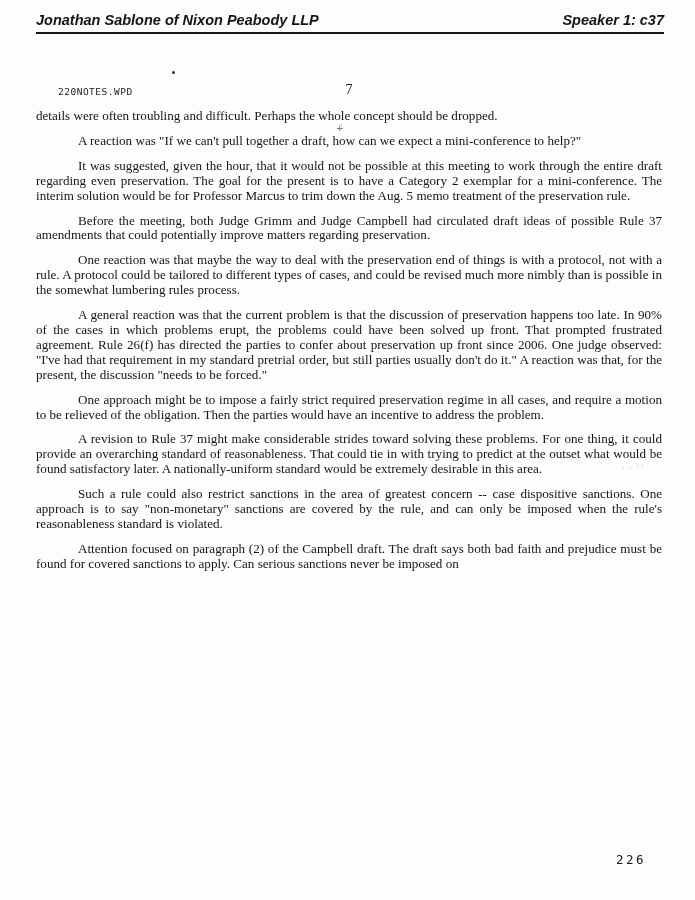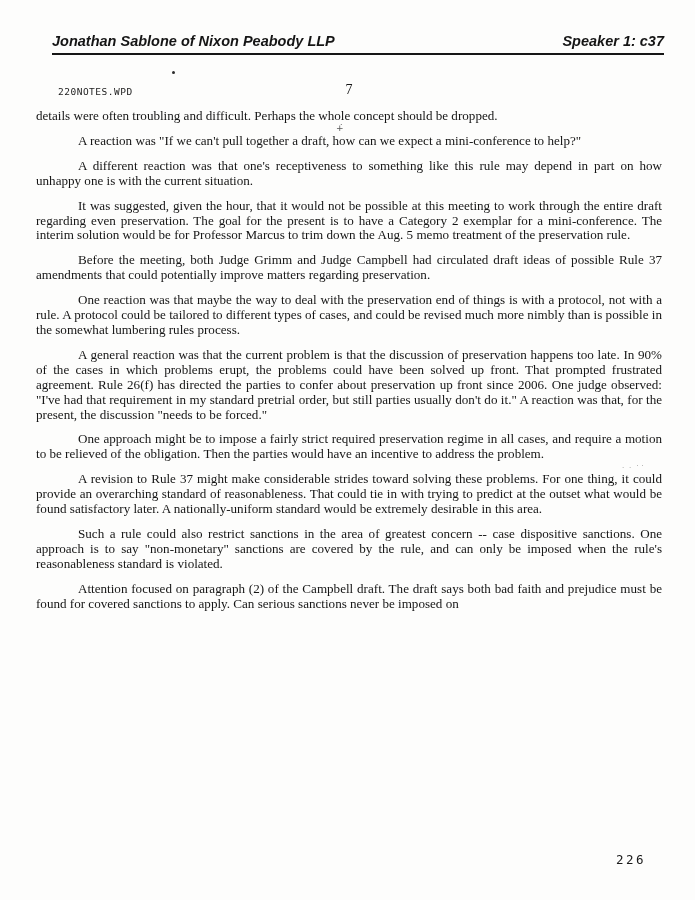--- a/index.html
+++ b/index.html
@@ -12,24 +12,23 @@
     height: 900px;
     margin: 0 auto;
     background: #fdfdfc;
     color: #151515;
     overflow: hidden;
   }
 
   
   .header {
     position: absolute;
-    top: 33px;
+    top: 12px;
     left: 36px;
     right: 31px;
-    margin-left: 16px;
   }
   .header-row {
     display: flex;
     justify-content: space-between;
     align-items: baseline;
     font-family: "Liberation Sans", sans-serif;
     font-weight: bold;
     font-style: italic;
     font-size: 14.5px;
     padding-bottom: 4px;
@@ -146,21 +145,20 @@
   <span class="artifact artifact-specks">. . ··</span>
 
   <div class="docmeta">
     <span class="doc-label">220NOTES.WPD</span>
     <div class="doc-page">7</div>
   </div>
 
   <div class="content">
     <p class="para no-indent">details were often troubling and difficult.  Perhaps the whole concept should be dropped.</p>
     <p class="para">A reaction was "If we can't pull together a draft, how can we expect a mini-conference to help?"</p>
-    <p class="para">A different reaction was that one's receptiveness to something like this rule may depend in part on how unhappy one is with the current situation.</p>
     <p class="para">It was suggested, given the hour, that it would not be possible at this meeting to work through the entire draft regarding even preservation.  The goal for the present is to have a Category 2 exemplar for a mini-conference.  The interim solution would be for Professor Marcus to trim down the Aug. 5 memo treatment of the preservation rule.</p>
     <p class="para">Before the meeting, both Judge Grimm and Judge Campbell had circulated draft ideas of possible Rule 37 amendments that could potentially improve matters regarding preservation.</p>
     <p class="para">One reaction was that maybe the way to deal with the preservation end of things is with a protocol, not with a rule.  A protocol could be tailored to different types of cases, and could be revised much more nimbly than is possible in the somewhat lumbering rules process.</p>
     <p class="para">A general reaction was that the current problem is that the discussion of preservation happens too late.  In 90% of the cases in which problems erupt, the problems could have been solved up front.  That prompted frustrated agreement.  Rule 26(f) has directed the parties to confer about preservation up front since 2006.  One judge observed: "I've had that requirement in my standard pretrial order, but still parties usually don't do it."  A reaction was that, for the present, the discussion "needs to be forced."</p>
     <p class="para">One approach might be to impose a fairly strict required preservation regime in all cases, and require a motion to be relieved of the obligation.  Then the parties would have an incentive to address the problem.</p>
     <p class="para">A revision to Rule 37 might make considerable strides toward solving these problems.  For one thing, it could provide an overarching standard of reasonableness.  That could tie in with trying to predict at the outset what would be found satisfactory later.  A nationally-uniform standard would be extremely desirable in this area.</p>
     <p class="para">Such a rule could also restrict sanctions in the area of greatest concern -- case dispositive sanctions.  One approach is to say "non-monetary" sanctions are covered by the rule, and can only be imposed when the rule's reasonableness standard is violated.</p>
     <p class="para">Attention focused on paragraph (2) of the Campbell draft.  The draft says both bad faith and prejudice must be found for covered sanctions to apply.  Can serious sanctions never be imposed on</p>
   </div>
 

